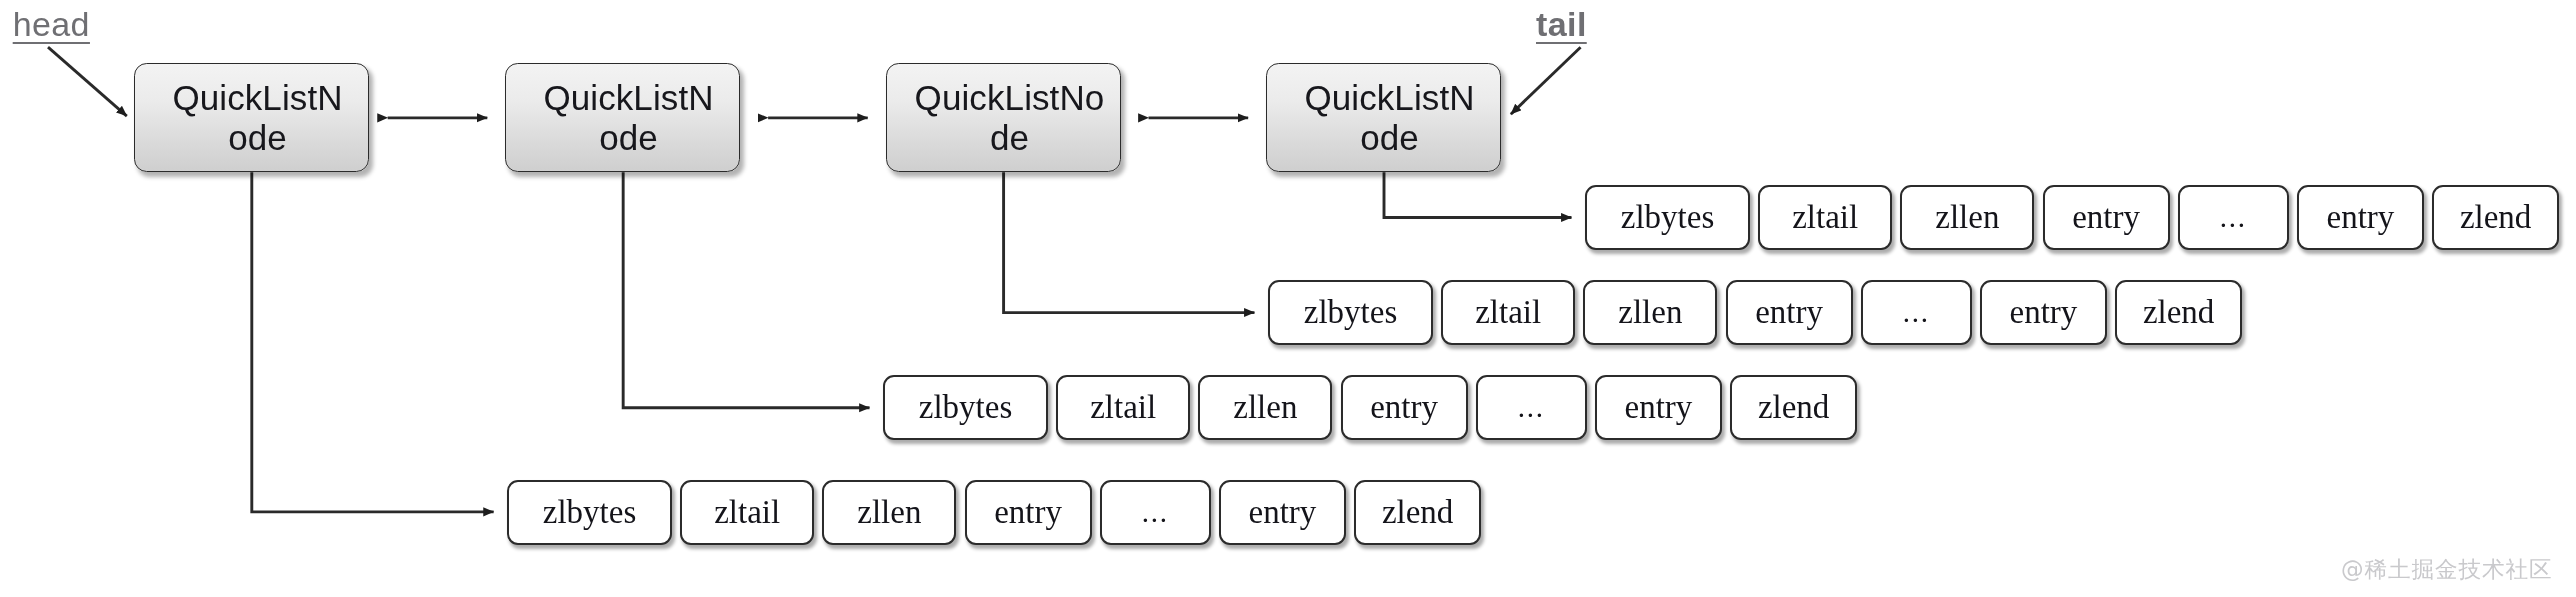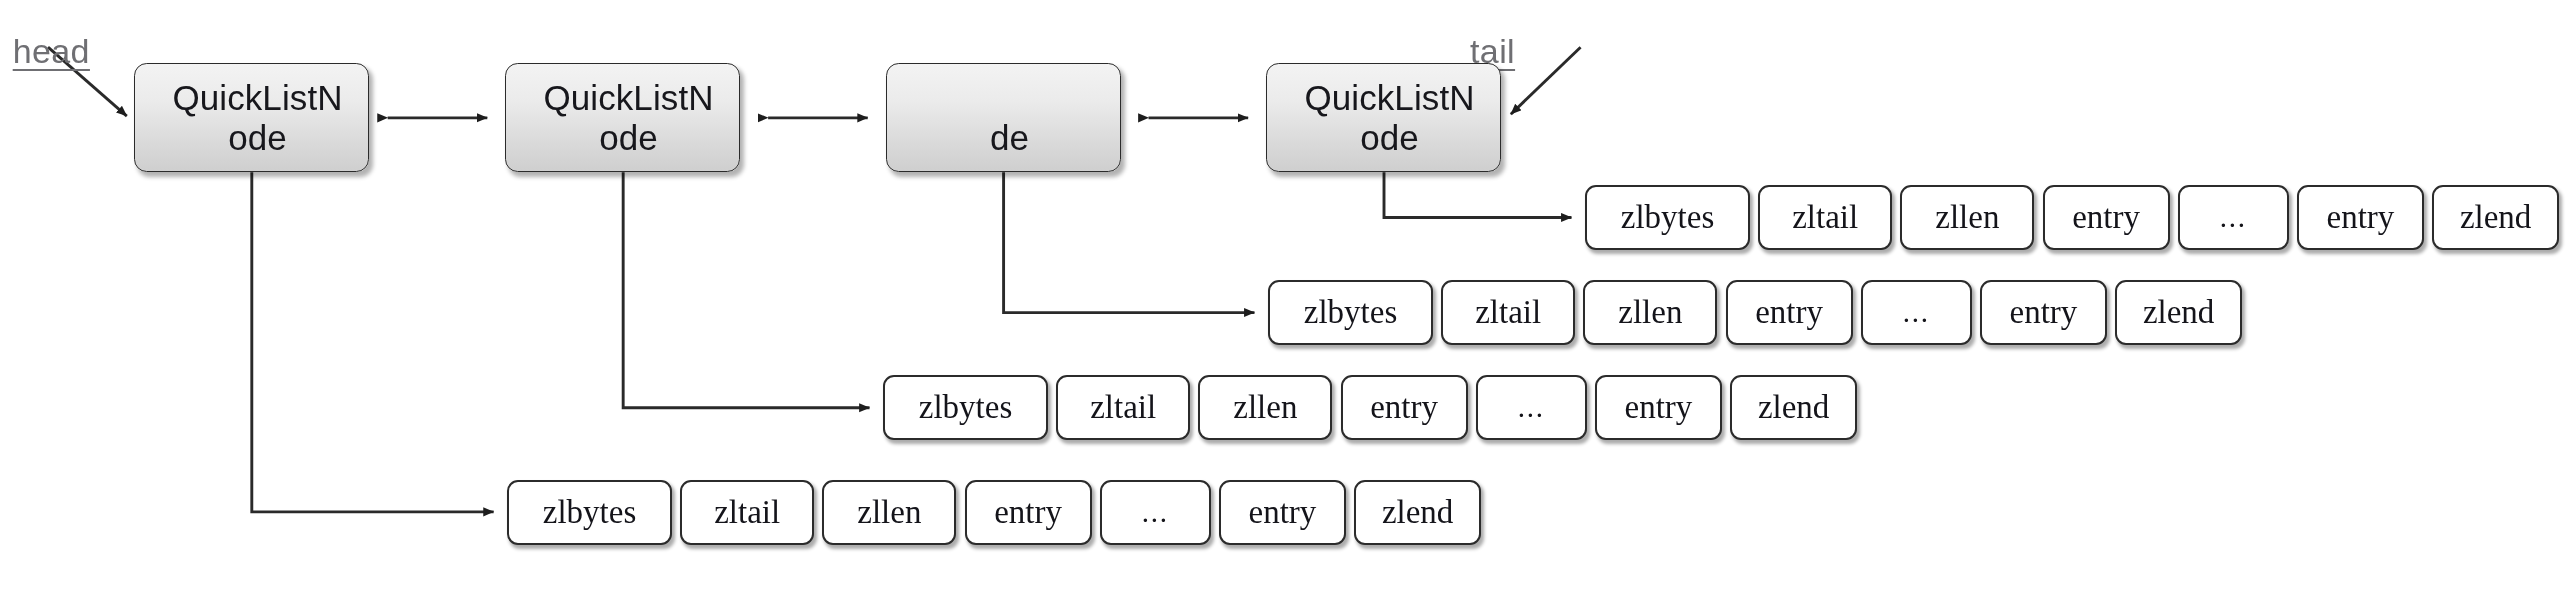--- a/index.html
+++ b/index.html
@@ -55,21 +55,20 @@
   .endlabel{
     position:absolute;
     font-family:"Liberation Sans", sans-serif;
     font-size:34px;
     color:#6f6f73;
     text-decoration:underline;
     text-underline-offset:6.3px;
     text-decoration-thickness:1.8px;
     letter-spacing:0.4px;
     white-space:nowrap;
-    margin-top:27px;
   }
 
   
   #watermark{
     position:absolute;
     right:23.5px;bottom:12.7px;
     font-family:"DejaVu Sans", sans-serif;
     font-size:22.6px;
     color:#c9c9cc;
     letter-spacing:0.9px;
@@ -107,39 +106,39 @@
 
       <path d="M1108,190 L1108,345 L1385,345" marker-end="url(#arrR)"></path>
 
       <path d="M688,190 L688,450 L960,450" marker-end="url(#arrR)"></path>
 
       <path d="M278,190 L278,565 L545,565" marker-end="url(#arrR)"></path>
     </g>
   </svg>
 
   <div class="endlabel" style="left:12.7px;top:5.4px;">head</div>
-  <div class="endlabel" style="left:1470px;top:5.4px;">tail</div>
+  <div class="endlabel" style="left:1536px;top:5.4px;font-weight:bold;">tail</div>
 
   <div class="qnode" style="left:134px;top:63px;width:235px;height:109px;">
     <span class="lbl">
       <span>QuickListN</span><br>
       <span>ode</span>
     </span>
   </div>
 
   <div class="qnode" style="left:505px;top:63px;width:235px;height:109px;">
     <span class="lbl">
       <span>QuickListN</span><br>
       <span>ode</span>
     </span>
   </div>
 
   <div class="qnode" style="left:886px;top:63px;width:235px;height:109px;">
     <span class="lbl">
-      <br>
+      <span>QuickListNo</span><br>
       <span>de</span>
     </span>
   </div>
 
   <div class="qnode" style="left:1266px;top:63px;width:235px;height:109px;">
     <span class="lbl">
       <span>QuickListN</span><br>
       <span>ode</span>
     </span>
   </div>
@@ -177,15 +176,16 @@
   <div class="zrow" style="left:507px;top:480px;">
     <div class="zcell" style="width:165px">zlbytes</div>
     <div class="zcell" style="width:134px">zltail</div>
     <div class="zcell" style="width:134px">zllen</div>
     <div class="zcell" style="width:127px">entry</div>
     <div class="zcell dots" style="width:111px">...</div>
     <div class="zcell" style="width:127px">entry</div>
     <div class="zcell" style="width:127px">zlend</div>
   </div>
 
+  <div id="watermark">@稀土掘金技术社区</div>
 
 </div>
 
 
 </body></html>

